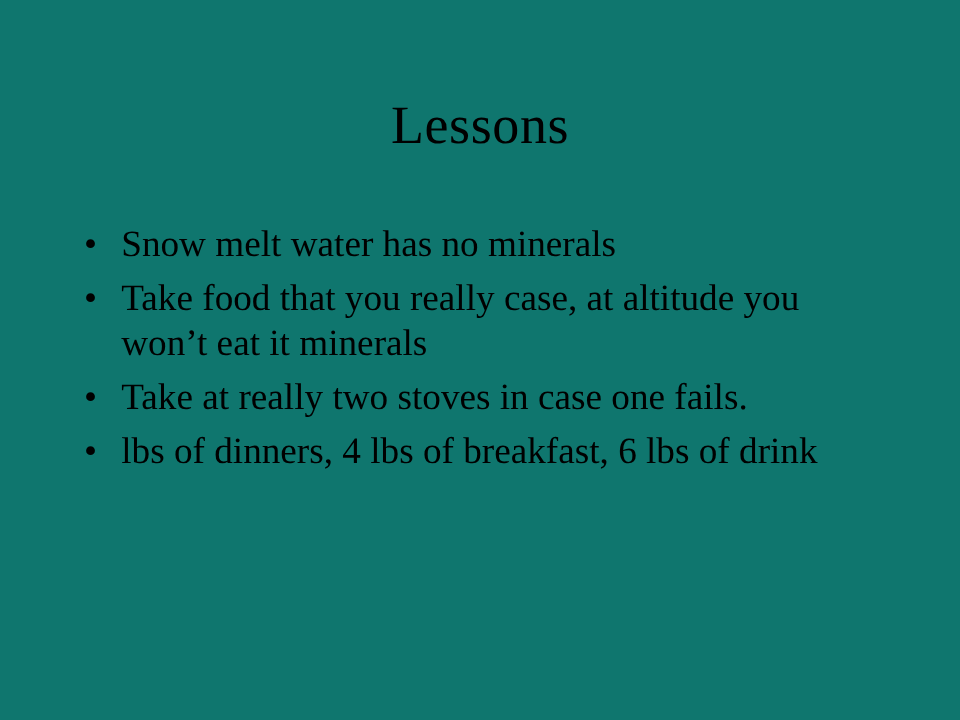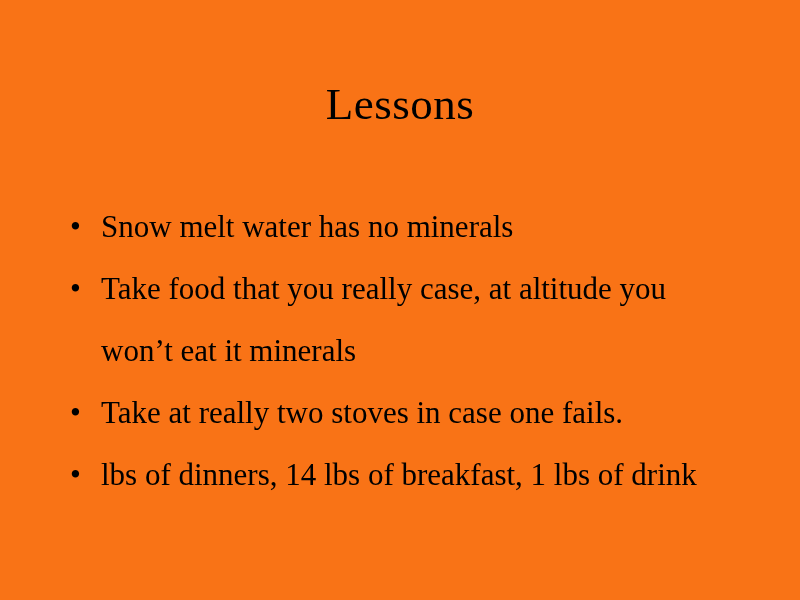--- a/index.html
+++ b/index.html
@@ -4,21 +4,21 @@
 <style>
   html, body {
     margin: 0;
     padding: 0;
     background: #ffffff;
   }
   .slide {
     position: relative;
     width: 800px;
     height: 600px;
-    background: #f97316;
+    background: #0f766e;
     color: #000000;
     font-family: "Liberation Serif", "DejaVu Serif", serif;
     overflow: hidden;
   }
   .slide-title {
     position: absolute;
     top: 77px;
     left: 0;
     width: 100%;
     margin: 0;
@@ -46,21 +46,20 @@
   }
   .bullet-marker {
     position: absolute;
     left: 2px;
     top: 0;
     font-size: 31px;
     line-height: 38px;
   }
   .text-line {
     white-space: pre;
-    margin-top: 24px;
   }
 </style>
 </head>
 <body>
 
 <div class="slide">
 
   <h1 class="slide-title">Lessons</h1>
 
   <ul class="bullet-list">
@@ -76,18 +75,18 @@
       <div class="text-line">won’t eat it minerals</div>
     </li>
 
     <li class="bullet-item">
       <span class="bullet-marker">•</span>
       <div class="text-line">Take at really two stoves in case one fails.</div>
     </li>
 
     <li class="bullet-item">
       <span class="bullet-marker">•</span>
-      <div class="text-line">lbs of dinners, 14 lbs of breakfast, 1 lbs of drink</div>
+      <div class="text-line">lbs of dinners, 4 lbs of breakfast, 6 lbs of drink</div>
     </li>
 
   </ul>
 
 </div>
 
 </body></html>

